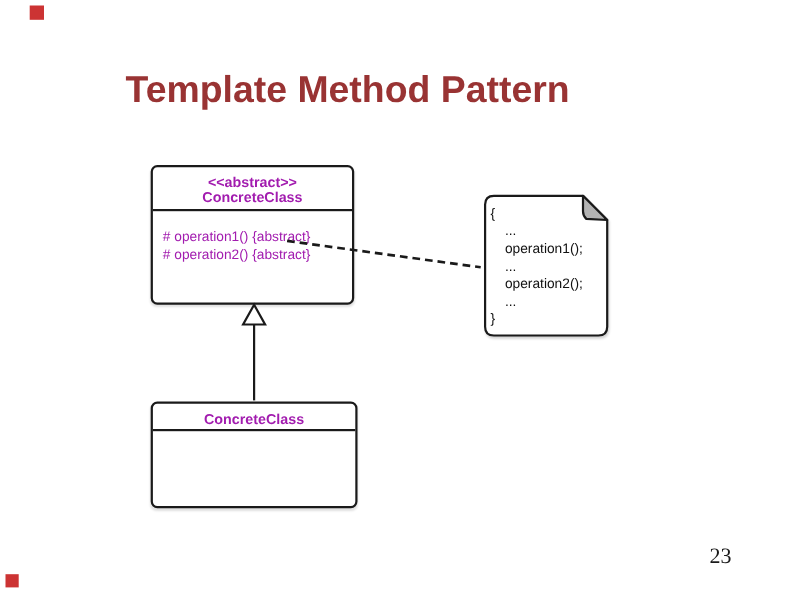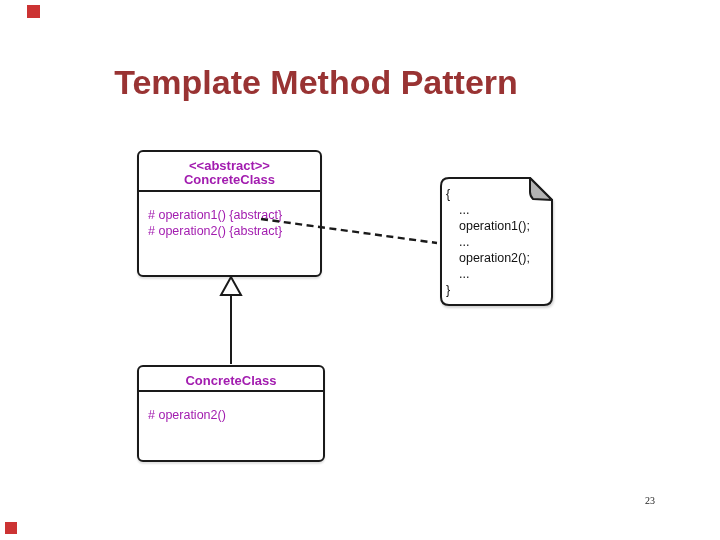--- a/index.html
+++ b/index.html
@@ -48,21 +48,21 @@
   .note-text > div{line-height:16px;white-space:nowrap;}
   .note-text > div:not(:first-child):not(:last-child){margin-left:13px;}
 
   
   #connector-layer{position:absolute;left:0;top:0;width:720px;height:540px;pointer-events:none;}
 
   
   .page-number{
     position:absolute;left:645px;top:495px;
     font-family:"Liberation Serif","DejaVu Serif",serif;
-    font-size:10px;color:#1a1a1a;
+    font-size:20px;color:#1a1a1a;
   }
 </style>
 </head>
 <body>
 
 <div id="accent-top" class="accent-square" style="background: rgb(204, 51, 51);"></div>
 <div id="accent-bottom" class="accent-square" style="background: rgb(204, 51, 51);"></div>
 
 <div class="slide-title" style="color: rgb(153, 51, 51);">Template Method Pattern</div>
 
@@ -75,21 +75,20 @@
       <div># operation1() {abstract}</div>
       <div># operation2() {abstract}</div>
     </div>
 </div>
 
 <div id="concrete-class" class="uml-box">
   <div class="uml-header">
     <div>ConcreteClass</div>
   </div>
   <div class="uml-members">
-      <div># operation2()</div>
     </div>
 </div>
 
 <svg id="connector-layer" viewBox="0 0 720 540" xmlns="http://www.w3.org/2000/svg">
 
   <line x1="261" y1="219" x2="437" y2="243" stroke="#1a1a1a" stroke-width="2.4" stroke-dasharray="7,4.5"></line>
 
   <line x1="231" y1="295" x2="231" y2="364" stroke="#1a1a1a" stroke-width="2"></line>
   <polygon points="231,277 221,295 241,295" fill="#ffffff" stroke="#1a1a1a" stroke-width="2" stroke-linejoin="miter"></polygon>
 

